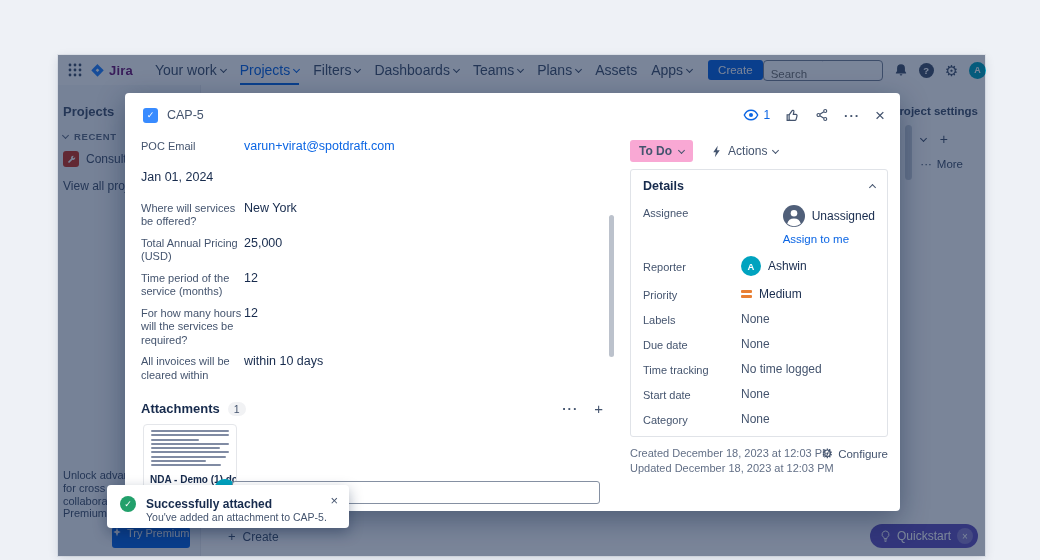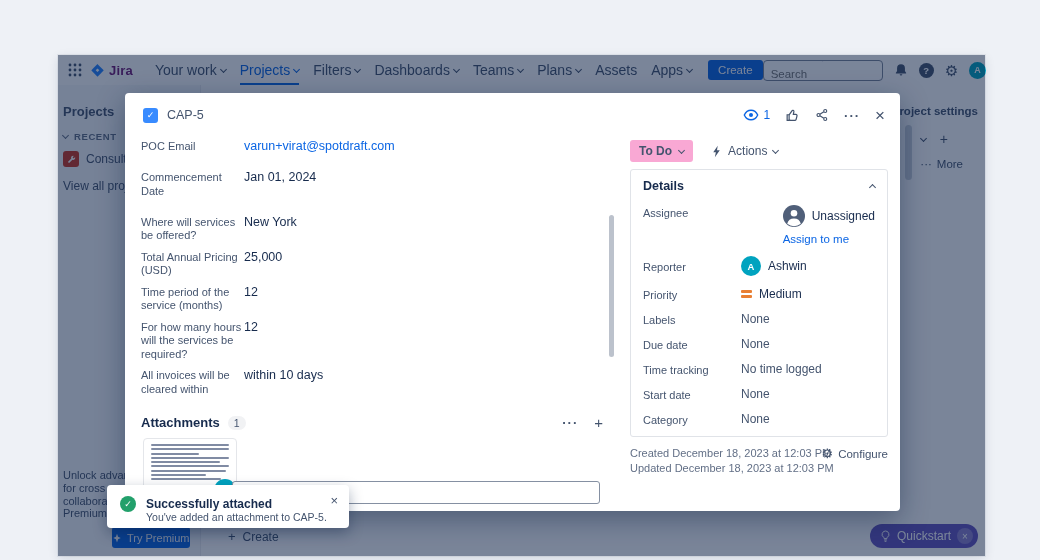--- a/index.html
+++ b/index.html
@@ -49,21 +49,21 @@
   .sb-title { padding:19px 0 0 5px; font-size:13px; font-weight:700; color:#44546e; }
   .sb-recent { display:flex; align-items:center; gap:6px; padding:12px 0 0 5px;
                font-size:9.5px; font-weight:700; letter-spacing:.6px; color:#626f86; cursor:pointer; }
   .sb-project { display:flex; align-items:center; gap:7px; padding:9px 0 0 5px; cursor:pointer; }
   .proj-icon { width:16px; height:16px; border-radius:3px; background:#ca3521; flex:0 0 auto;
                display:flex; align-items:center; justify-content:center; }
   .sb-project span.lbl { font-size:12px; color:#44546e; white-space:nowrap; }
   .sb-viewall { padding:12px 0 0 5px; font-size:12px; color:#44546e; cursor:pointer; white-space:nowrap; }
   .sb-premium { position:absolute; left:5px; top:384px; font-size:11px; line-height:12.8px;
                 color:#44546e; white-space:nowrap; }
-  .try-premium { position:absolute; left:54px; top:442px; height:21px; display:flex; align-items:center;
+  .try-premium { position:absolute; left:54px; top:442px; height:21px; display:flex; 
                  gap:5px; background:#0c66e4; color:#fff; font-size:11px; padding:0 0;
                  border-radius:3px; border:none; cursor:pointer; white-space:nowrap; }
 
   
   .main { position:absolute; top:30px; left:143px; right:0; bottom:0; background:#fff; }
   .ps-label { position:absolute; right:7px; top:20px; font-size:11.5px; font-weight:700; color:#44546e; white-space:nowrap; }
   .ps-controls { position:absolute; right:37px; top:46px; display:flex; align-items:center; gap:14px; color:#44546e; }
   .ps-plus { font-size:14px; color:#44546e; }
   .more-row { position:absolute; right:22px; top:73px; display:flex; align-items:center; gap:5px;
               font-size:11.5px; color:#44546e; cursor:pointer; }
@@ -340,21 +340,20 @@
       <span class="m-close">×</span>
     </div>
   </div>
 
   <div class="fields">
     <div class="frow s">
       <div class="flabel">POC Email</div>
       <div class="fvalue link">varun+virat@spotdraft.com</div>
     </div>
     <div class="frow s">
-      <div class="flabel">Commencement Date</div>
       <div class="fvalue">Jan 01, 2024</div>
     </div>
     <div class="frow">
       <div class="flabel">Where will services be offered?</div>
       <div class="fvalue">New York</div>
     </div>
     <div class="frow">
       <div class="flabel">Total Annual Pricing (USD)</div>
       <div class="fvalue">25,000</div>
     </div>

